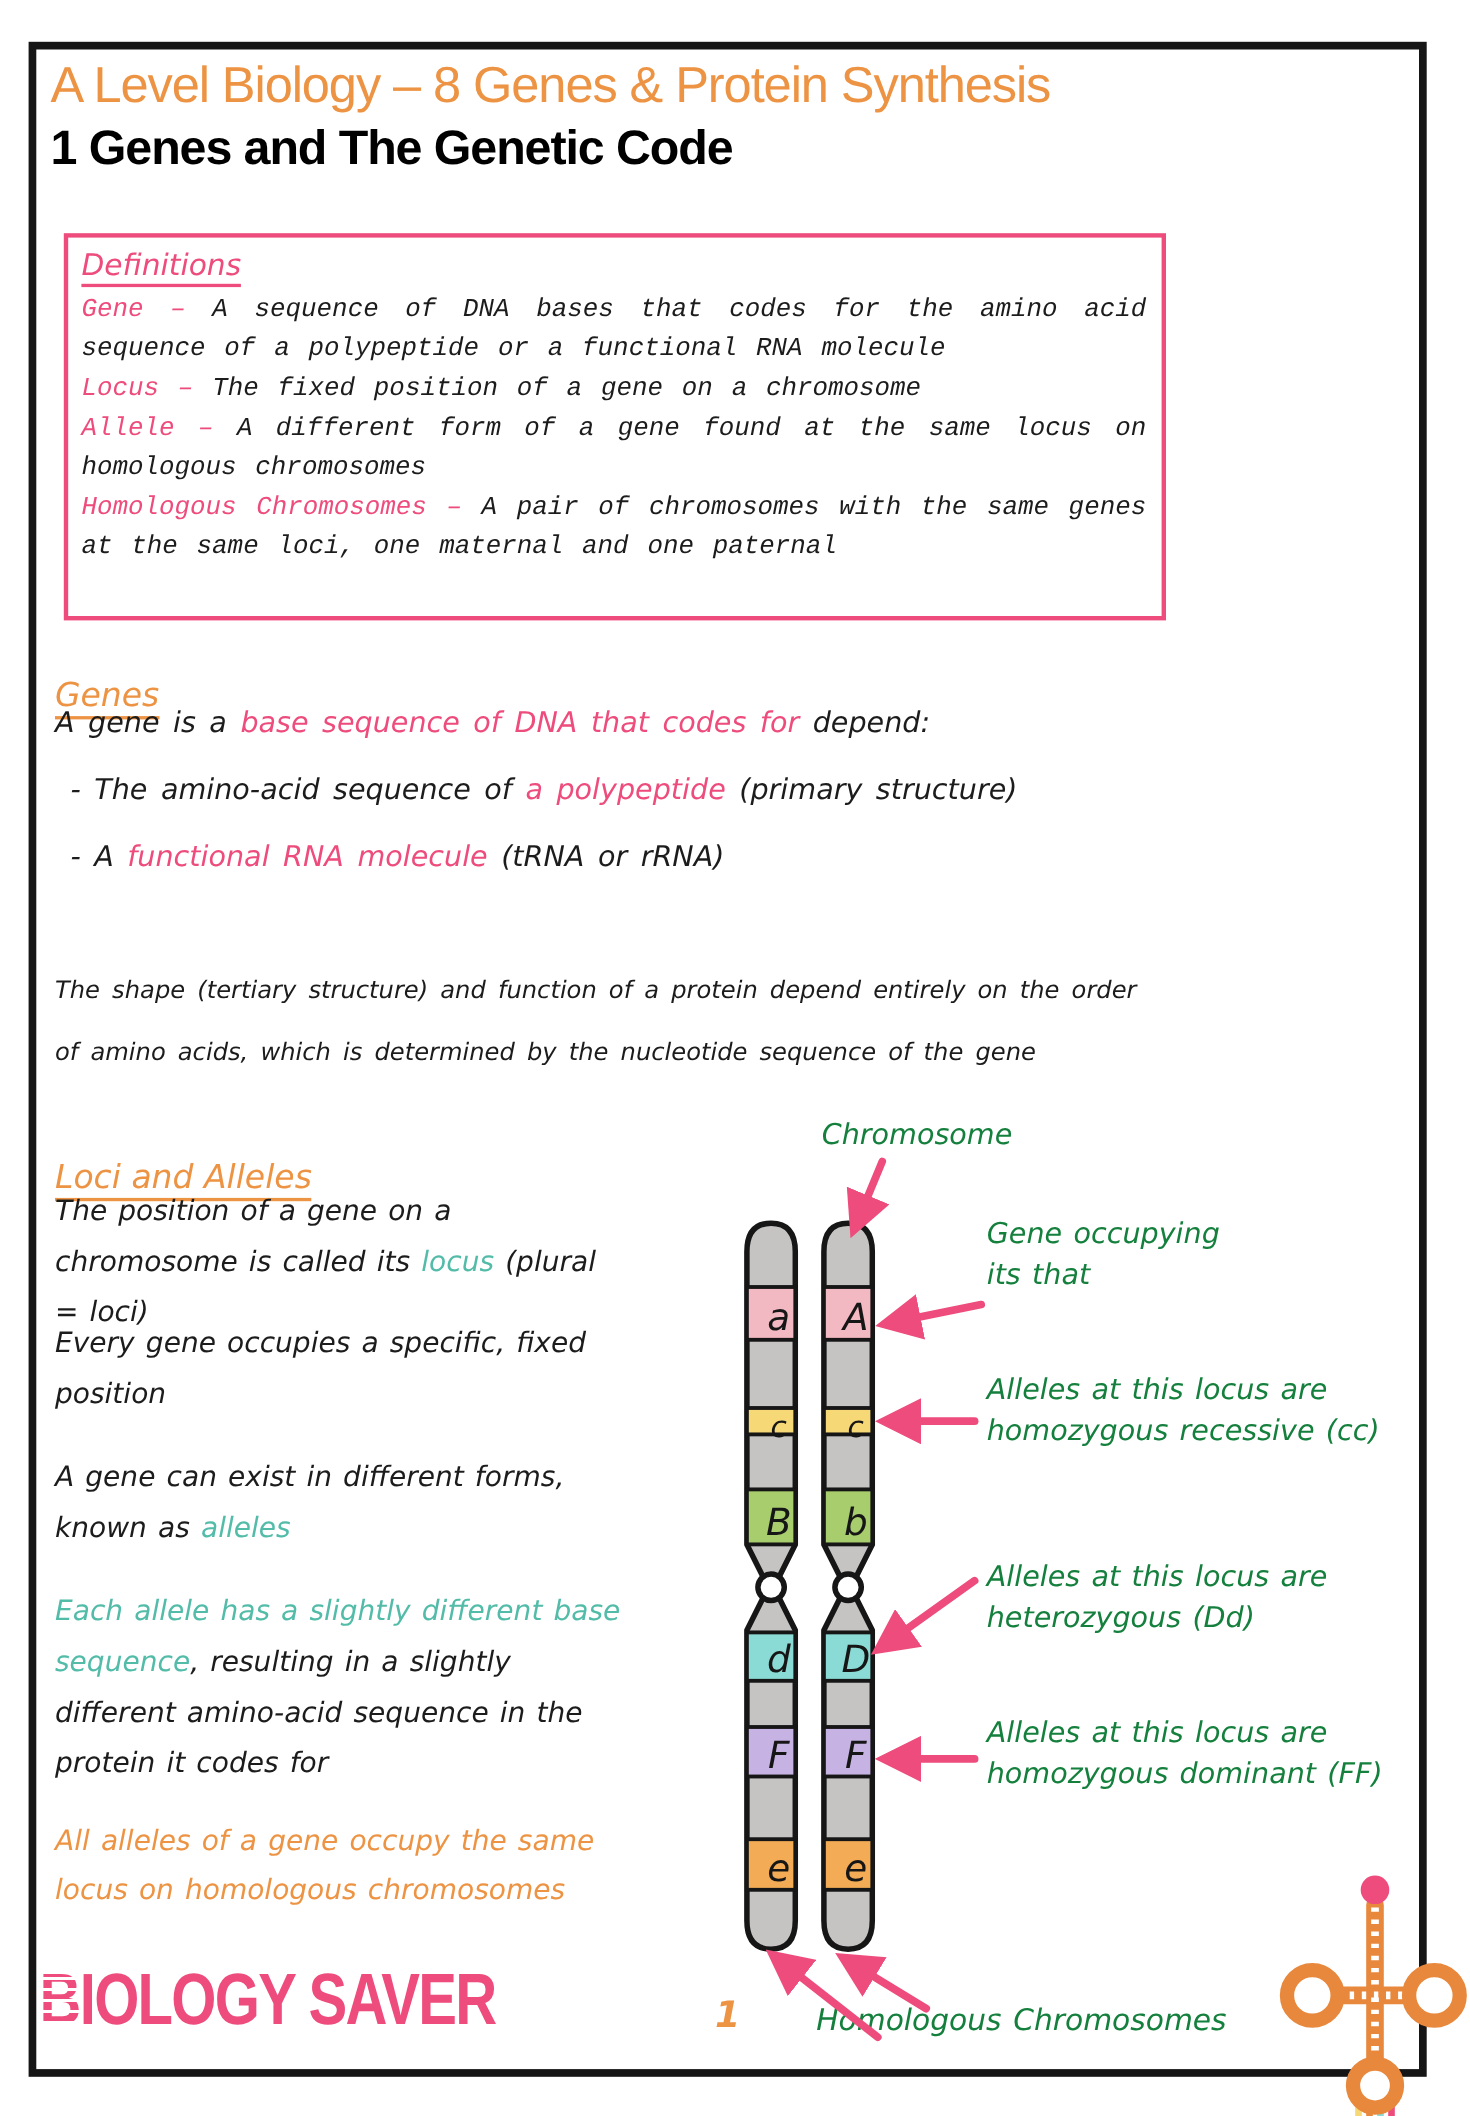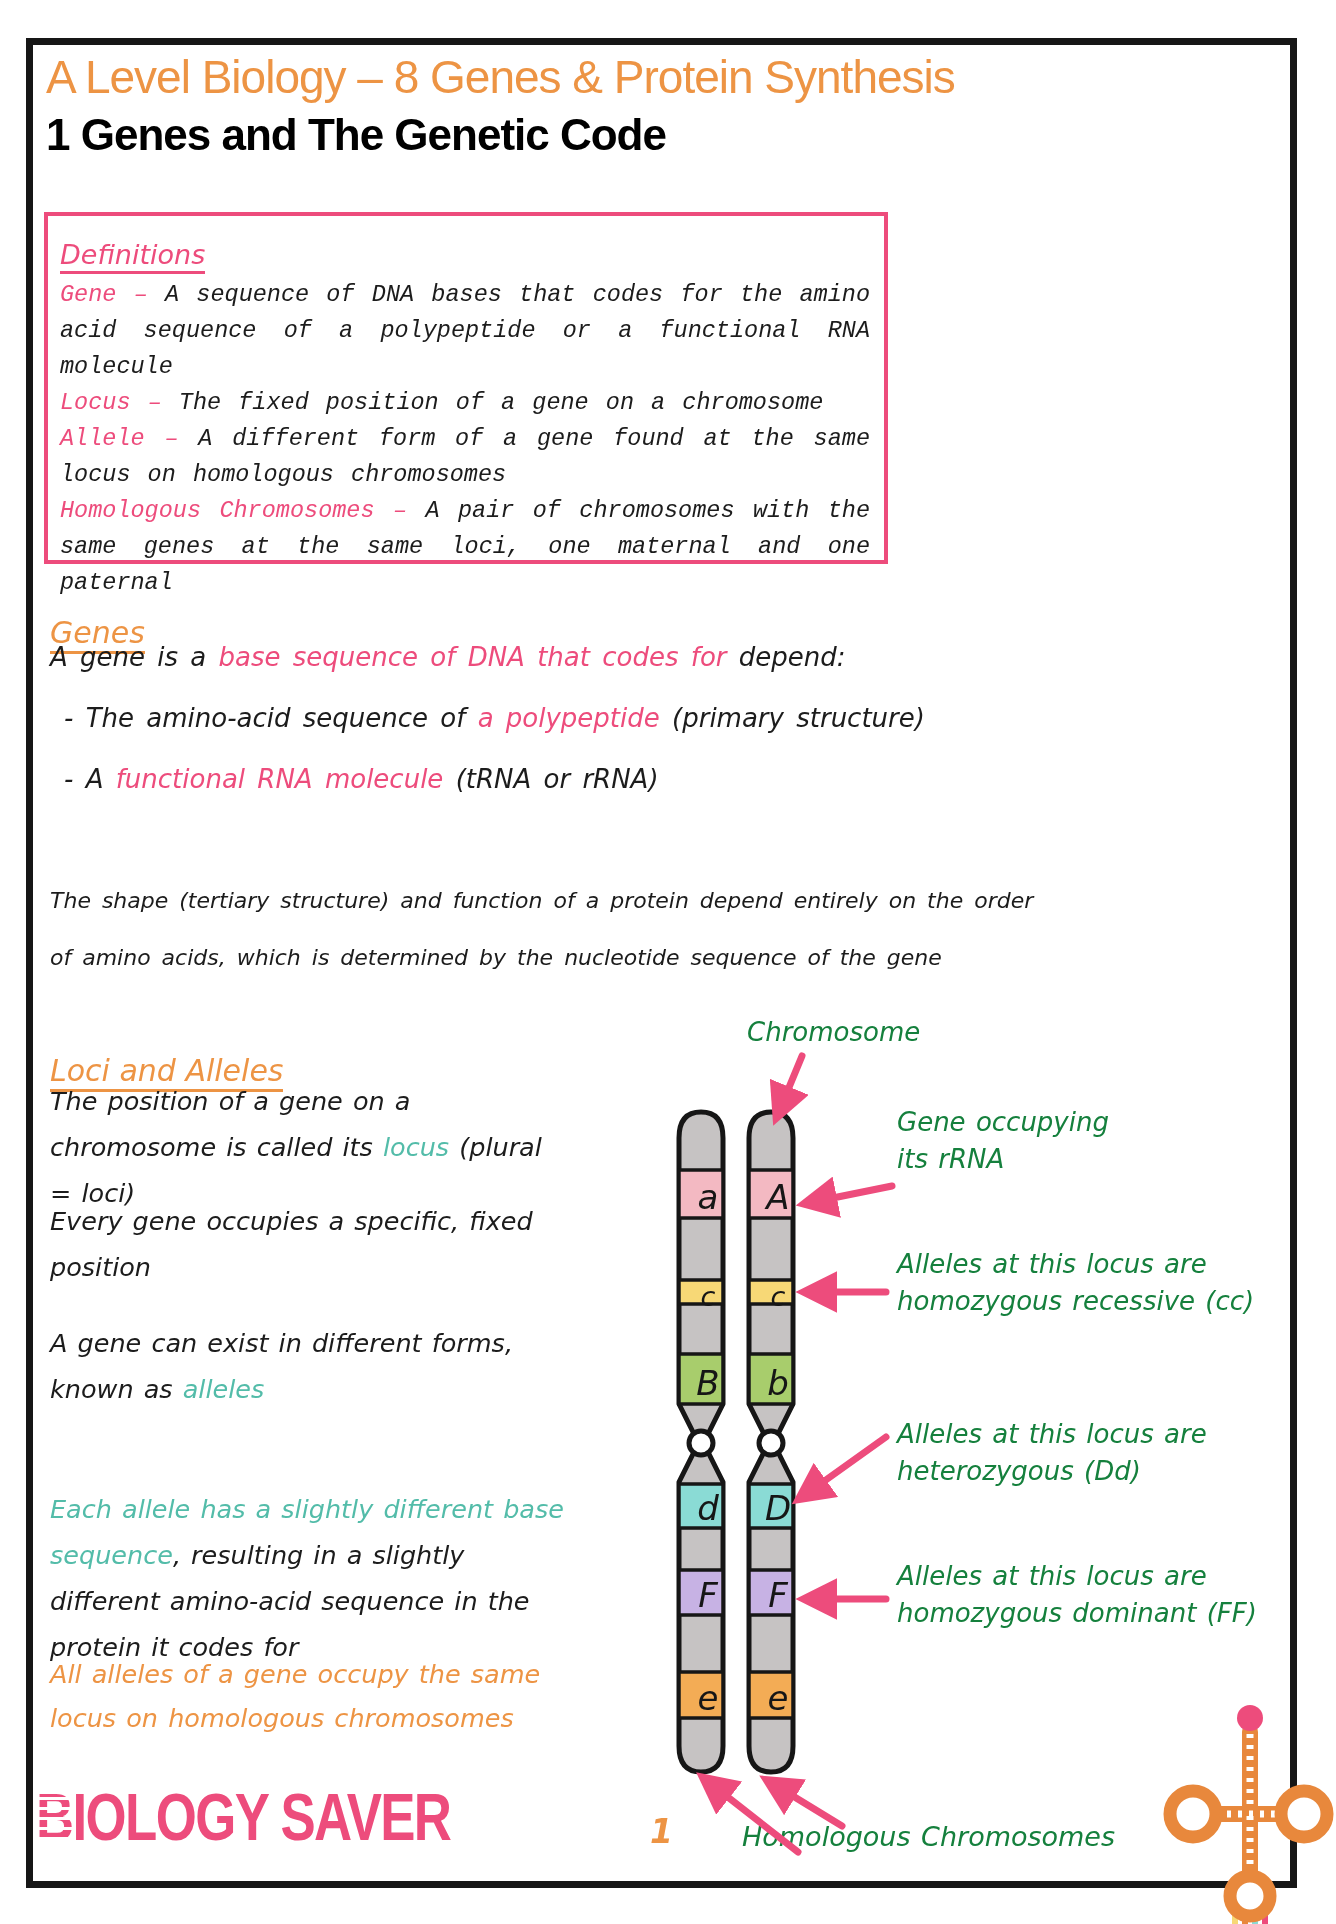--- a/index.html
+++ b/index.html
@@ -19,22 +19,22 @@
     font-family:"Liberation Sans",sans-serif;font-weight:400;
     font-size:46px;letter-spacing:-1px;color:#ED9444;white-space:nowrap;
   }
   .subtitle{
     position:absolute;left:46px;top:110px;
     font-family:"Liberation Sans",sans-serif;font-weight:700;
     font-size:44px;letter-spacing:-1px;color:#000000;white-space:nowrap;
   }
   
   .defs-box{
-    position:absolute;left:44px;top:212px;width:844px;height:352px;
-    border:4px solid #ED4C7C;box-sizing:border-box;padding:23px 14px 0 12px;
+    position:absolute;left:58px;top:212px;width:1002px;height:352px;
+    border:4px solid #ED4C7C;box-sizing:border-box;padding:10px 14px 0 12px;
   }
   .defs-title{
     display:inline-block;color:#ED4C7C;font-size:27px;font-style:italic;
     border-bottom:3px solid #ED4C7C;line-height:32px;margin-bottom:3px;
   }
   .def-item{
     font-size:23.5px;line-height:36px;font-style:italic;
     text-align:justify;word-spacing:3px;font-family:Liberation Mono, monospace;
   }
   .def-term{color:#ED4C7C;}
@@ -132,21 +132,21 @@
 <div class="body-text leftp" style="left:50px;top:1078px;">
   <span>The position of a gene on a chromosome is called its </span><span class="hl-teal">locus</span><span> (plural = loci)</span>
 </div>
 
 <div class="body-text leftp" style="left:50px;top:1198px;">Every gene occupies a specific, fixed position</div>
 
 <div class="body-text leftp" style="left:50px;top:1320px;">
   <span>A gene can exist in different forms, known as </span><span class="hl-teal">alleles</span>
 </div>
 
-<div class="body-text leftp" style="left:50px;top:1442px;margin-top:44px;">
+<div class="body-text leftp" style="left:50px;top:1442px;">
   <span class="hl-teal">Each allele has a slightly different base sequence</span><span>, resulting in a slightly different amino-acid sequence in the protein it codes for</span>
 </div>
 
 <div class="body-text leftp orange-text" style="left:50px;top:1652px;line-height:44px;">All alleles of a gene occupy the same locus on homologous chromosomes</div>
 
 <svg class="chrom" style="left:676px;" viewBox="0 0 50 668">
   <path d="M3,30 Q3,4 25,4 Q47,4 47,30 L47,296 L32,326 L18,326 L3,296 Z" fill="#C6C3C3" stroke="#161616" stroke-width="5" stroke-linejoin="round"></path>
   <path d="M18,344 L32,344 L47,374 L47,638 Q47,664 25,664 Q3,664 3,638 L3,374 Z" fill="#C6C3C3" stroke="#161616" stroke-width="5" stroke-linejoin="round"></path>
   <rect x="3" y="62" width="44" height="48" stroke="#161616" stroke-width="3.5" fill="#F3B9C2"></rect>
   <rect x="3" y="172" width="44" height="24" stroke="#161616" stroke-width="3.5" fill="#F7D876"></rect>
@@ -178,21 +178,21 @@
   <text x="32" y="287" text-anchor="middle" font-size="34" fill="#161616">b</text>
   <text x="32" y="412" text-anchor="middle" font-size="34" fill="#161616">D</text>
   <text x="32" y="499" text-anchor="middle" font-size="34" fill="#161616">F</text>
   <text x="32" y="602" text-anchor="middle" font-size="34" fill="#161616">e</text>
 </svg>
 
 <div class="dlabel" style="left:747px;top:1014px;">Chromosome</div>
 
 <div class="dlabel" style="left:897px;top:1104px;">
   <span>Gene occupying</span><br>
-  <span>its rRNA</span>
+  <span>its that</span>
 </div>
 
 <div class="dlabel" style="left:897px;top:1246px;">
   <span>Alleles at this locus are</span><br>
   <span>homozygous recessive (cc)</span>
 </div>
 
 <div class="dlabel" style="left:897px;top:1416px;">
   <span>Alleles at this locus are</span><br>
   <span>heterozygous (Dd)</span>

